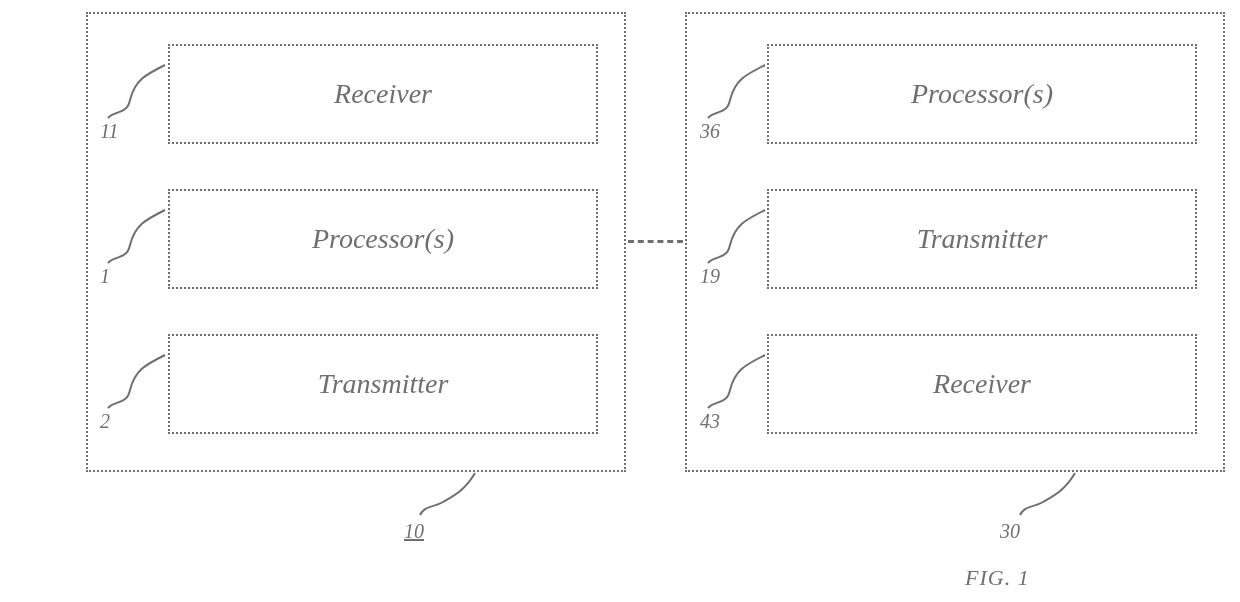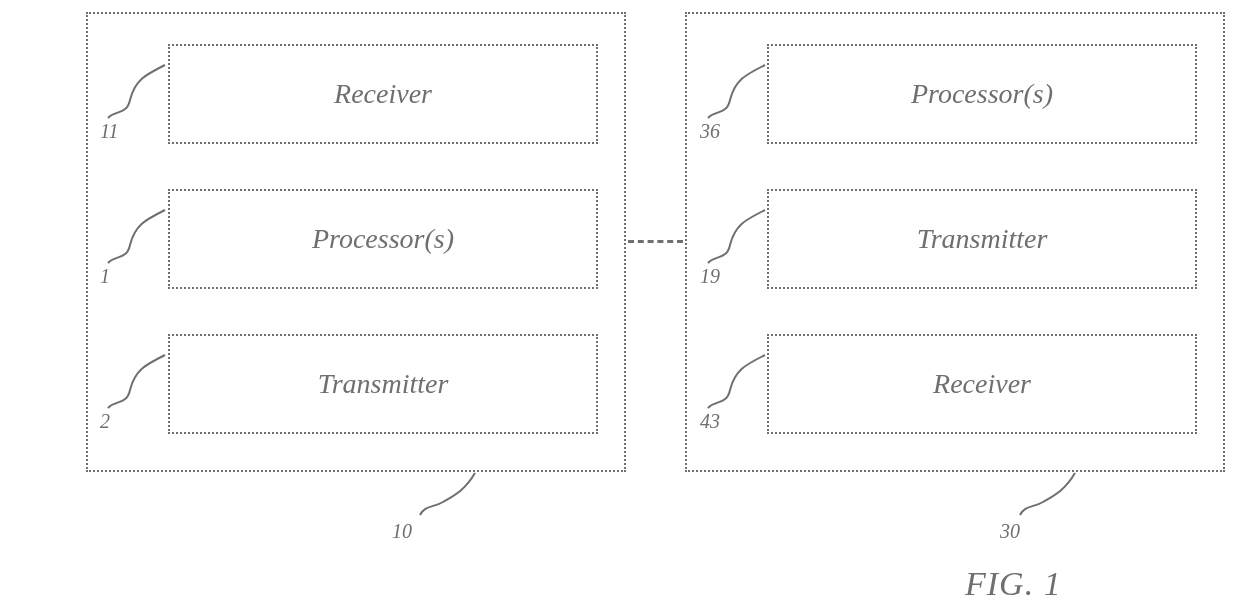--- a/index.html
+++ b/index.html
@@ -53,21 +53,21 @@
     font-size: 20px;
     color: #6f6f6f;
   }
   .connector {
     position: absolute;
     border-top: 3px dashed #6f6f6f;
   }
   .figcap {
     position: absolute;
     font-style: italic;
-    font-size: 34px;
+    font-size: 22px;
     color: #6f6f6f;
     letter-spacing: 1px;
   }
 </style>
 </head>
 <body>
 
 <div class="canvas">
 
   <div class="module module-left">
@@ -113,21 +113,21 @@
   <div class="ref" style="left:100px; top:265px;">1</div>
 
   <svg class="lead" style="left:100px; top:350px;" width="70" height="70">
     <path d="M65 5 C 45 15, 35 20, 30 40 C 27 55, 15 50, 8 58" stroke="#6f6f6f" stroke-width="2" fill="none"></path>
   </svg>
   <div class="ref" style="left:100px; top:410px;">2</div>
 
   <svg class="lead" style="left:415px; top:470px;" width="70" height="55">
     <path d="M60 3 C 50 20, 40 25, 28 32 C 18 38, 10 35, 5 45" stroke="#6f6f6f" stroke-width="2" fill="none"></path>
   </svg>
-  <div class="ref" style="left:392px; top:520px;">10</div>
+  <div class="ref" style="left:404px; top:520px;text-decoration:underline;">10</div>
 
   <svg class="lead" style="left:700px; top:60px;" width="70" height="70">
     <path d="M65 5 C 45 15, 35 20, 30 40 C 27 55, 15 50, 8 58" stroke="#6f6f6f" stroke-width="2" fill="none"></path>
   </svg>
   <div class="ref" style="left:700px; top:120px;">36</div>
 
   <svg class="lead" style="left:700px; top:205px;" width="70" height="70">
     <path d="M65 5 C 45 15, 35 20, 30 40 C 27 55, 15 50, 8 58" stroke="#6f6f6f" stroke-width="2" fill="none"></path>
   </svg>
   <div class="ref" style="left:700px; top:265px;">19</div>

